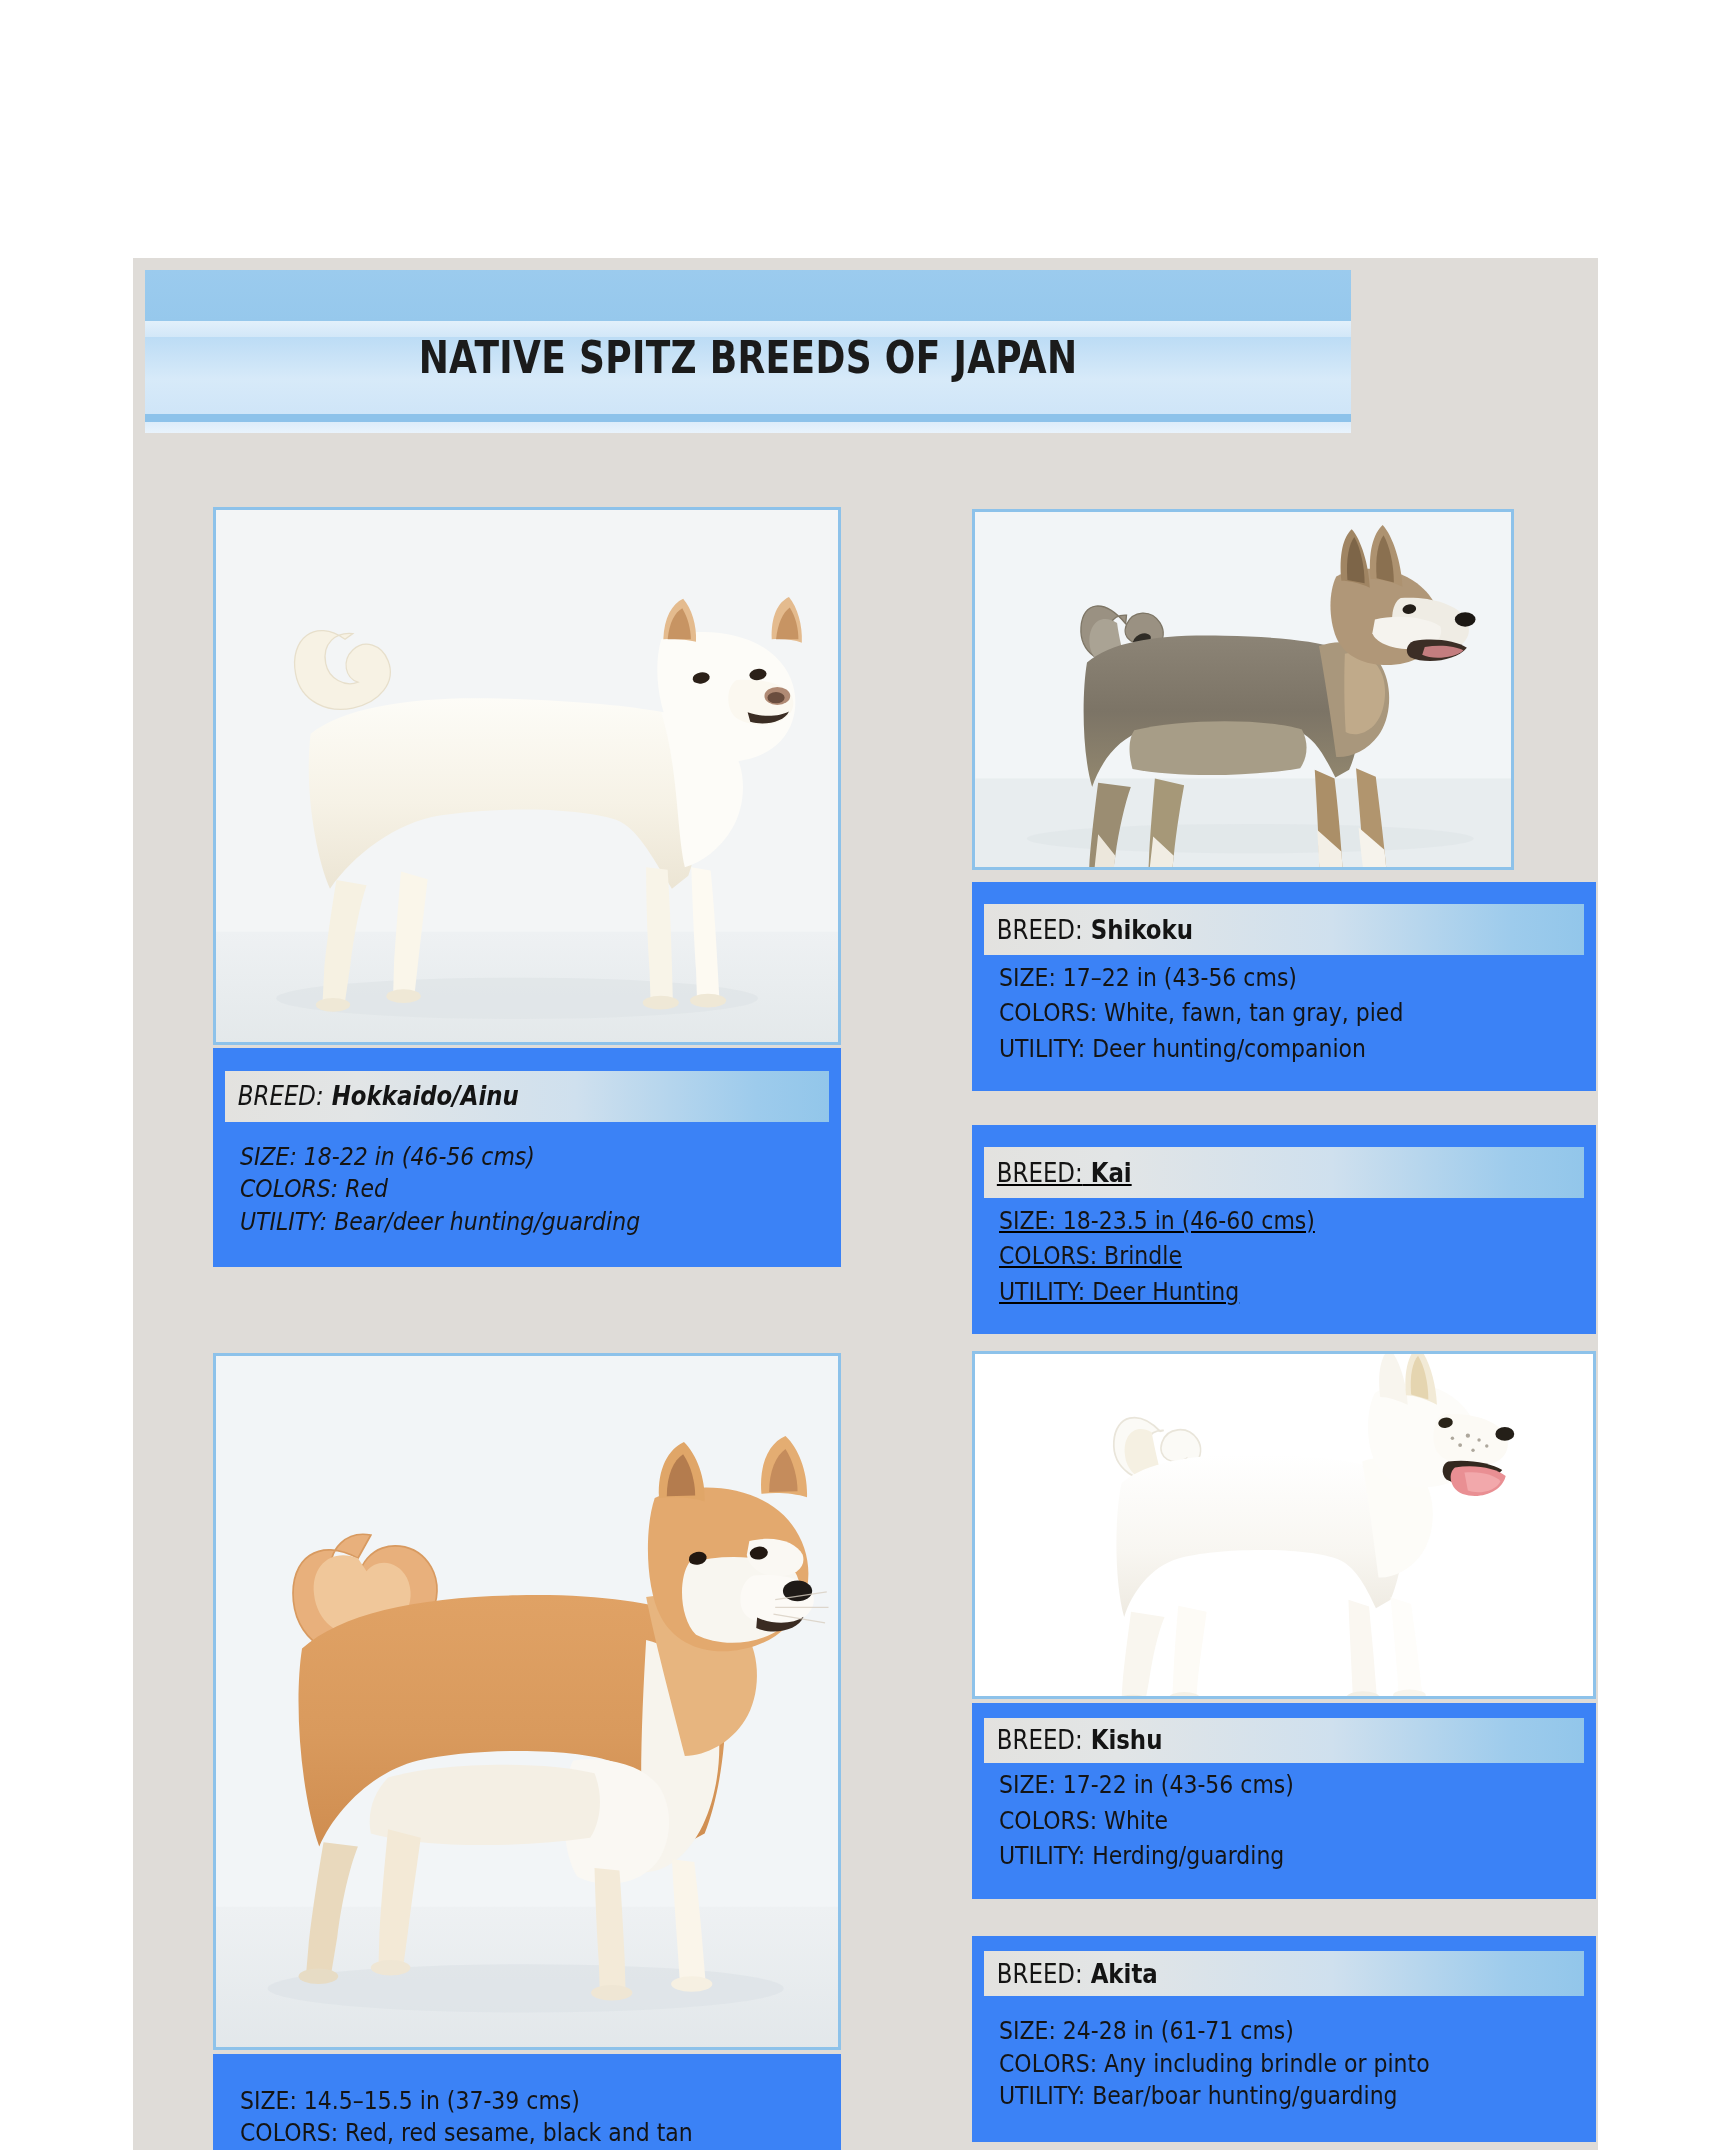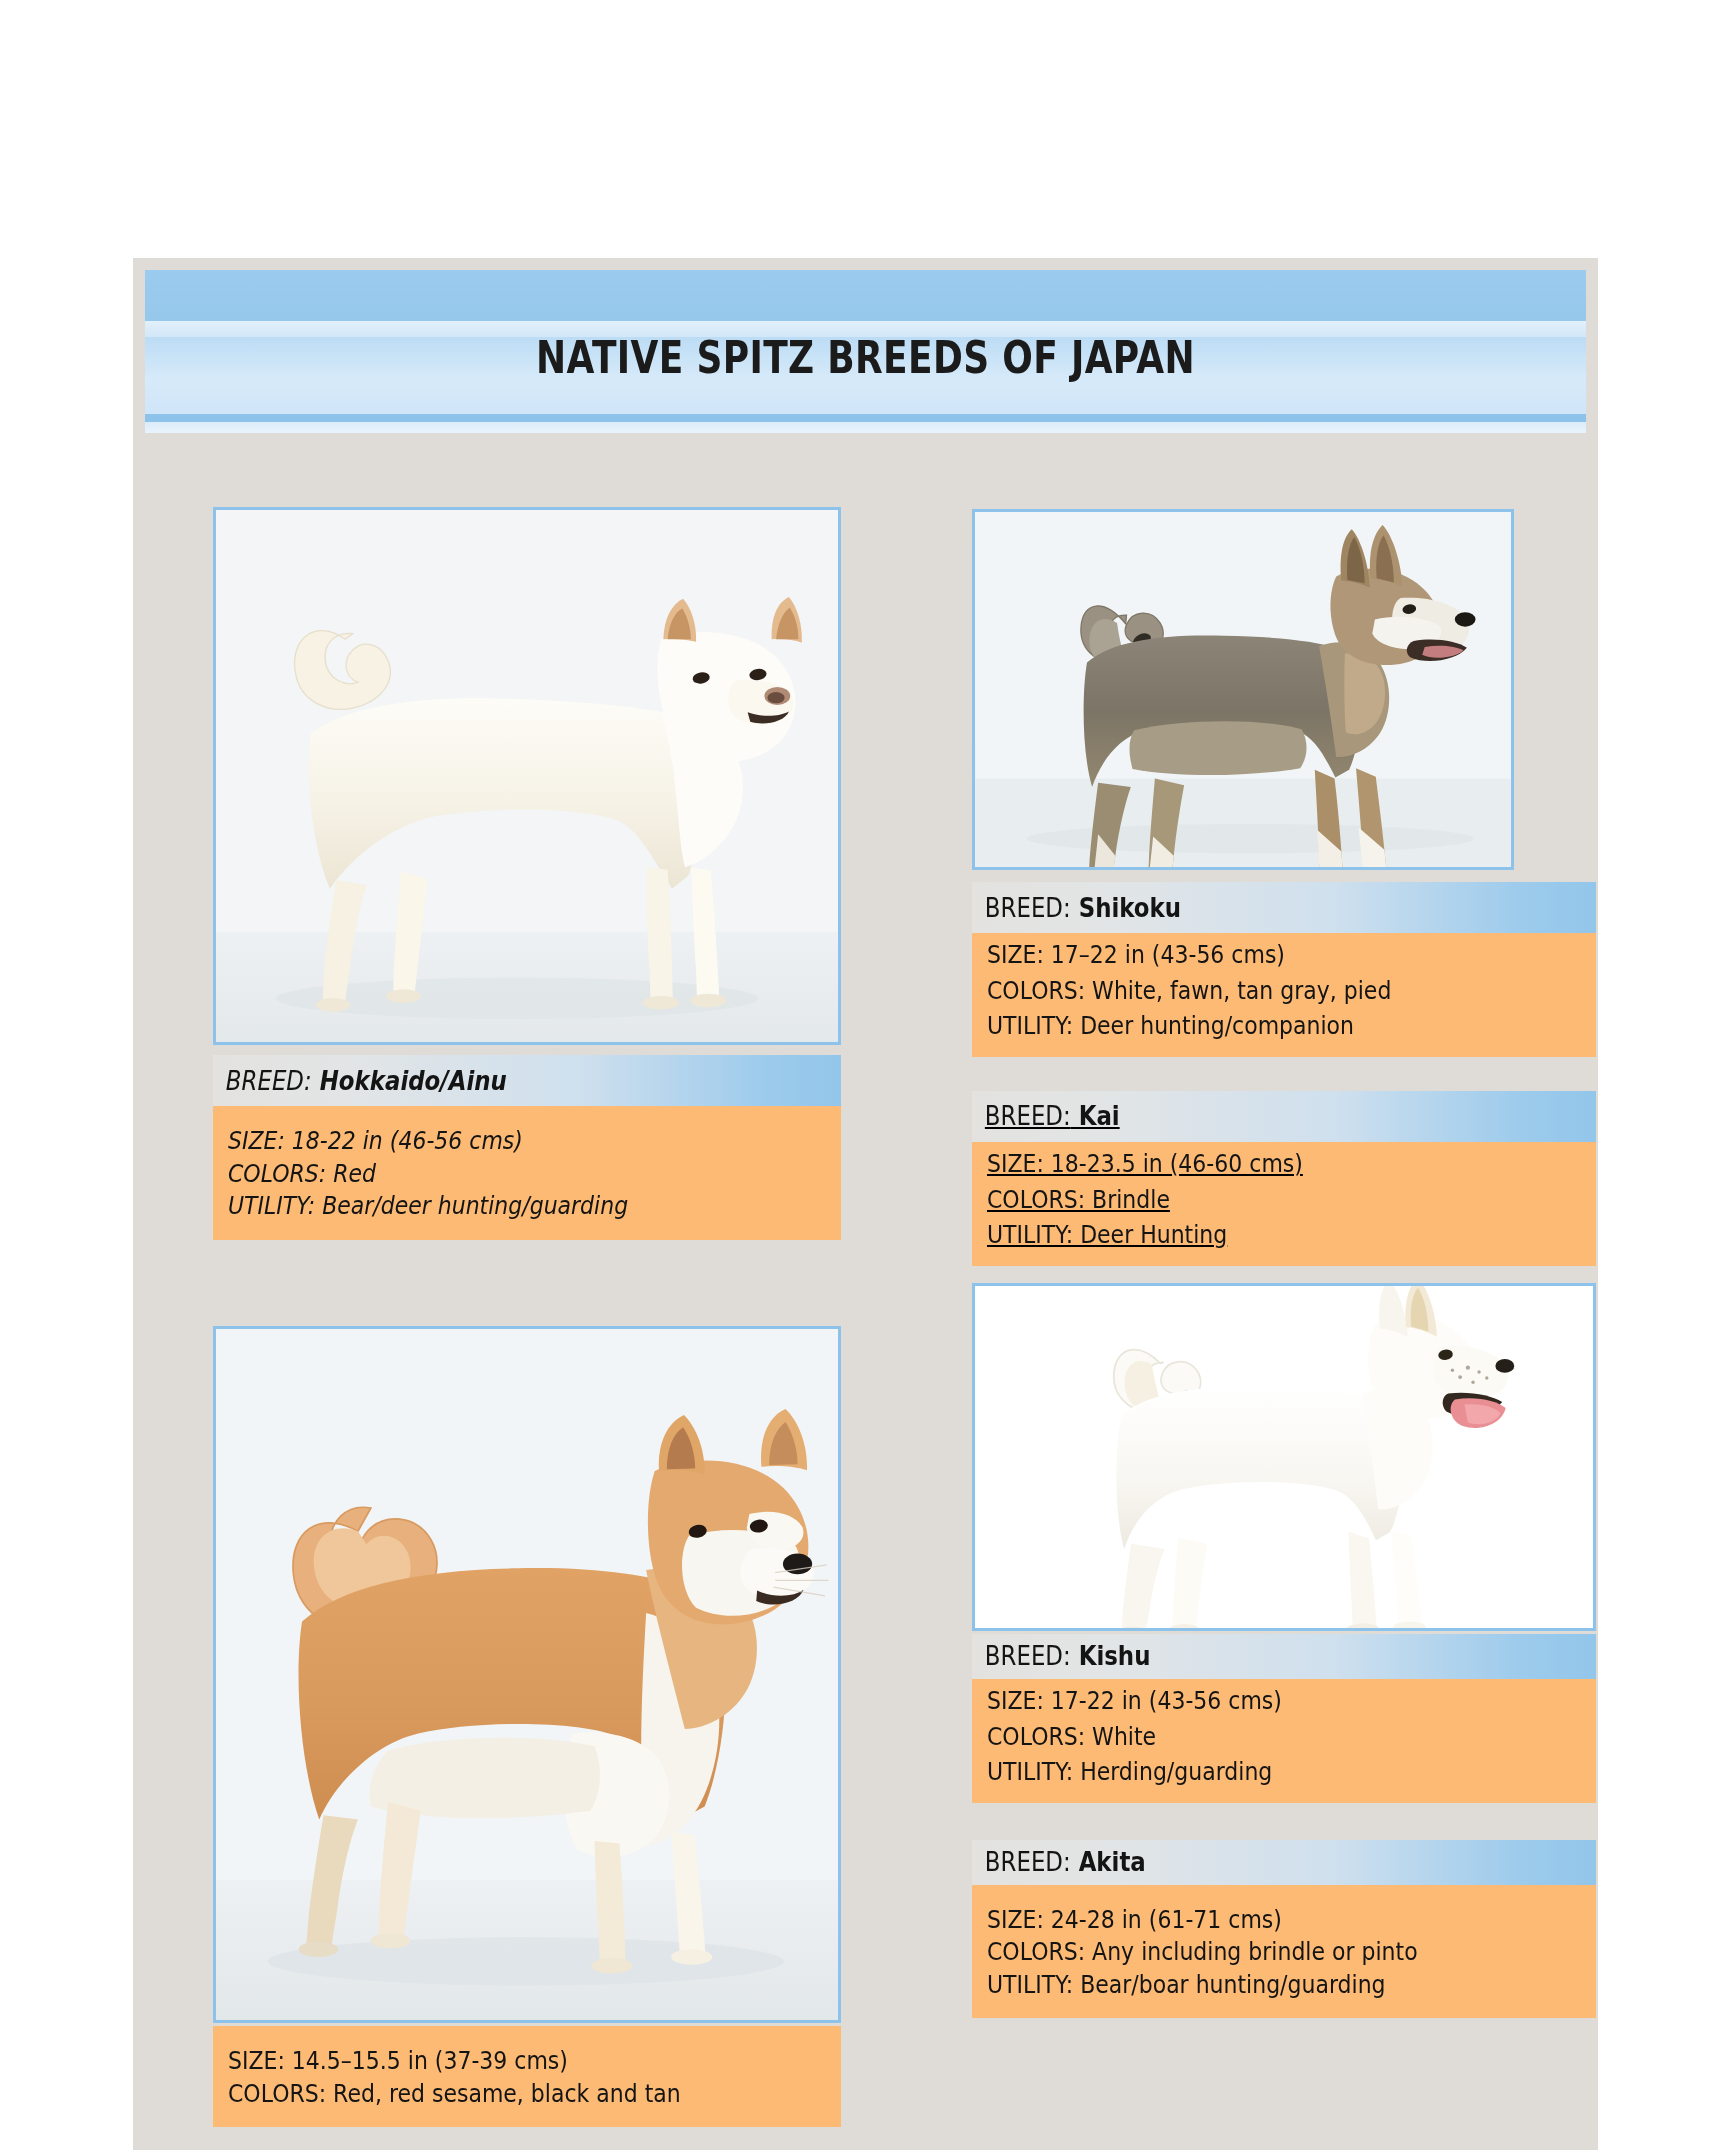--- a/index.html
+++ b/index.html
@@ -14,21 +14,21 @@
     position:absolute;
     left:133px; top:258px;
     width:1465px; height:1918px;
     background:#dfdcd8;
   }
 
   
   #banner{
     position:absolute;
     left:12px; top:12px;
-    width:1441px; height:163px;
+    width:1206px; height:163px;
     overflow:hidden;
   }
   .band{position:absolute;left:0;width:100%;}
   .band-a{top:0;   height:51px; background:linear-gradient(180deg,#9bcbee 0%,#96c8ec 100%);}
   .band-b{top:51px;height:16.3px;  background:linear-gradient(180deg,#e2f0fb 0%,#d2e7f8 100%);}
   .band-c{top:67px;height:77px; background:linear-gradient(180deg,#bcdcf5 0%,#d7eaf9 55%,#cfe5f8 100%);}
   .band-d{top:144px;height:8.6px;  background:#8dc2ea;}
   .band-e{top:152px;height:11.2px;  background:linear-gradient(180deg,#dcecfa 0%,#e9f3fc 100%);}
 
   #banner-title{
@@ -62,23 +62,23 @@
   .photo.plain{border:3.9px solid #8dc2ea;background:#ffffff;}
   .studio{
     position:absolute;inset:0;
     background:linear-gradient(180deg,#f4f6f7 0%,#eef2f4 62%,#e6ebee 72%,#eceff1 100%);
   }
   .studio.white{background:#ffffff;}
 
   
   .caption{
     position:relative;
-    background:#fdba74;
+    background:#3b82f6;
     box-sizing:border-box;
-    padding:0;
+    padding:12px;
   }
   .breed-strip{
     position:relative;
     height:51px;
     margin:10.3px 0 0 0;
     background:linear-gradient(90deg,#e3e2df 0%,#e2e5e6 22%,#cfe0ee 58%,#9dcbec 88%,#92c6ea 100%);
     display:flex;align-items:center;
   }
   .breed-strip.tight{margin-top:3.4px;height:45px;}
   .breed-text{

